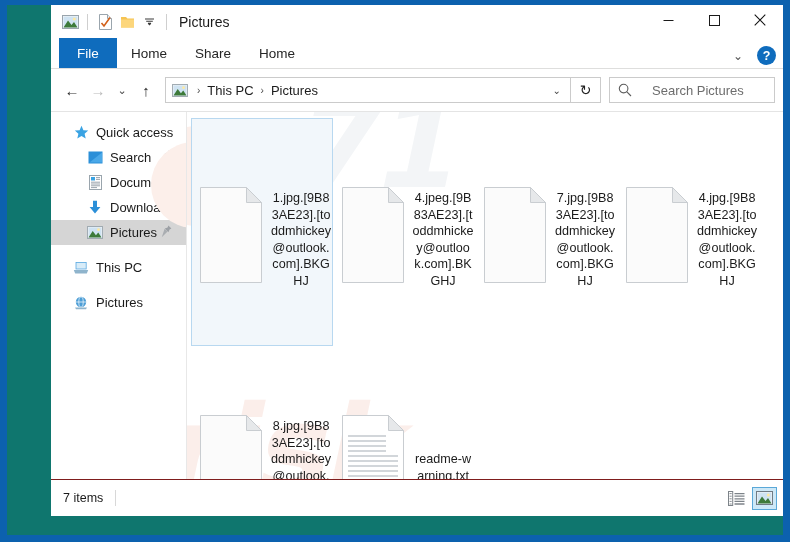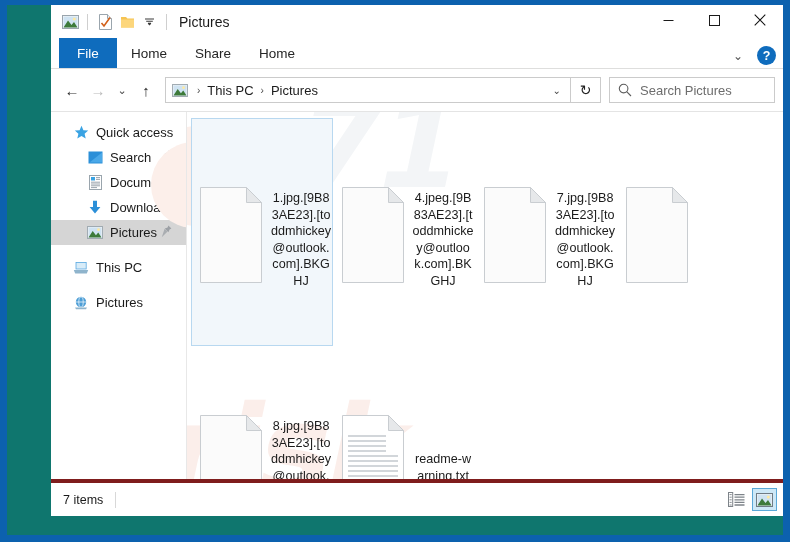--- a/index.html
+++ b/index.html
@@ -91,21 +91,21 @@
   .crumb-sep { color: #4a4a4a; font-size: 10px; padding: 0 5px; }
   .addr-chev { margin-left: auto; font-size: 10px; color: #444; padding: 0 7px; }
   .refresh-btn {
     width: 30px; height: 26px; border: 1px solid #cbcbcb; border-left: none;
     display: flex; align-items: center; justify-content: center;
     font-size: 14px; color: #222; background: #fff;
   }
   .searchbox {
     margin-left: 8px; flex: 1 1 auto; height: 26px;
     border: 1px solid #cbcbcb; background: #fff;
-    display: flex; align-items: center; gap: 8px; padding: 0 8px;
+    display: flex; align-items: center; gap: 20px; padding: 0 8px;
     font-size: 13px; color: #6d6d6d;
   }
 
   
   #body { display: flex; height: 368px; border-top: 1px solid #e4e4e4; }
   #sidebar {
     width: 194px; background: #ffffff; padding-top: 8px;
     position: relative; overflow: hidden;
   }
   .nav-item {
@@ -155,21 +155,21 @@
   }
   #wm1 { left: -18px; top: 268px; }
   #wm2 { left: 112px; top: -36px; color: #f3f5f7; }
   .wm-circle {
     position: absolute; z-index: 1; pointer-events: none;
     border-radius: 50%; background: #fcefea;
   }
 
   
   #statusbar {
-    height: 37px; border-top: 4px solid #7f1d1d;
+    height: 37px; border-top: 1px solid #7f1d1d;
     background: #ffffff; display: flex; align-items: center;
     padding: 0 6px 0 12px;
   }
   #status-text { font-size: 12.5px; color: #1a1a1a; }
   #status-sep { width: 1px; height: 16px; background: #d8d8d8; margin-left: 12px; }
   .view-btns { margin-left: auto; display: flex; align-items: center; gap: 3px; }
   .view-btn {
     width: 25px; height: 23px; display: flex; align-items: center; justify-content: center;
   }
   .view-btn.active { background: #cde8f7; border: 1px solid #5aa8d8; }
@@ -423,20 +423,21 @@
           <div class="tile-name">7.jpg.[9B83AE23].[toddmhickey@outlook.com].BKGHJ</div>
         </div>
 
         <div class="tile">
           <div class="tile-icon">
             <svg width="78" height="100" viewBox="0 0 78 100">
               <path d="M8.5 2.5 h46 l15 15 v80 h-61 Z" fill="#fbfbfb" stroke="#c9cdd1"></path>
               <path d="M54.5 2.5 v15 h15 Z" fill="#e6e8ea" stroke="#c9cdd1"></path>
             </svg>
           </div>
+          <div class="tile-name">4.jpg.[9B83AE23].[toddmhickey@outlook.com].BKGHJ</div>
         </div>
 
 
         <div class="tile">
           <div class="tile-icon">
             <svg width="78" height="100" viewBox="0 0 78 100">
               <path d="M8.5 2.5 h46 l15 15 v80 h-61 Z" fill="#fbfbfb" stroke="#c9cdd1"></path>
               <path d="M54.5 2.5 v15 h15 Z" fill="#e6e8ea" stroke="#c9cdd1"></path>
             </svg>
           </div>

